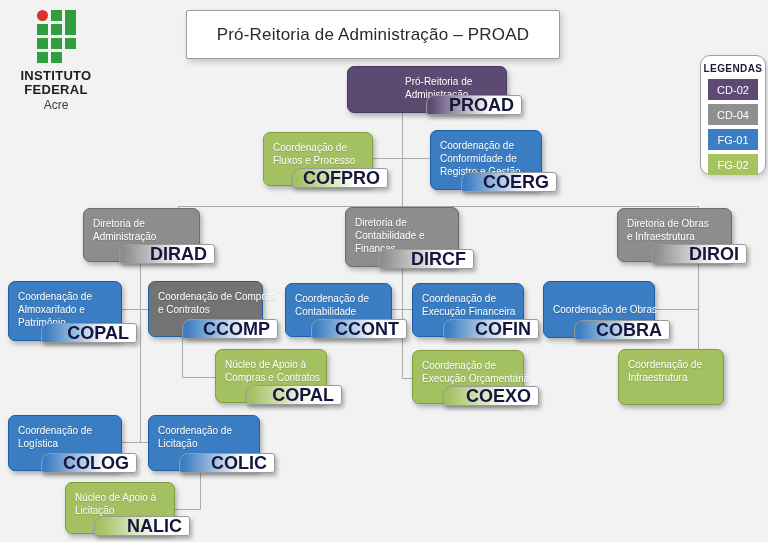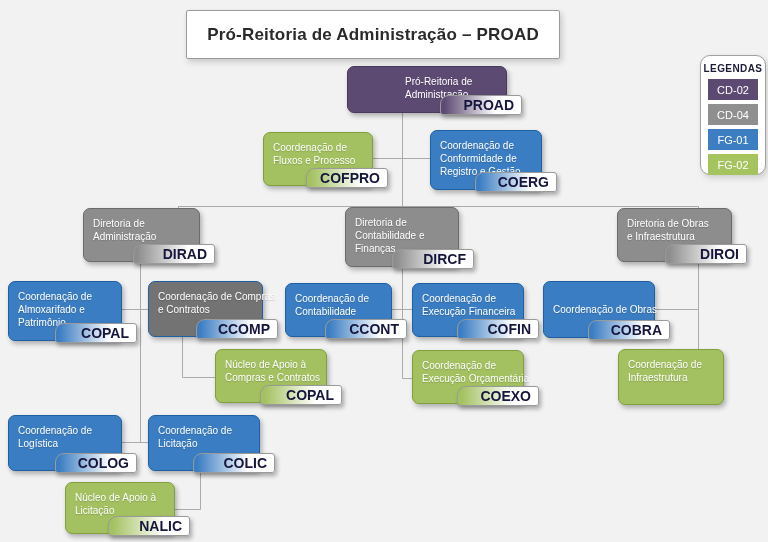--- a/index.html
+++ b/index.html
@@ -18,21 +18,21 @@
   .logo-line { font-size: 13px; font-weight: bold; color: #1d1d1b; line-height: 14px; letter-spacing: .3px; }
   .logo-campus { font-size: 12px; color: #3c3c3a; line-height: 15px; margin-top: 1px; }
 
   
   .title-box {
     position: absolute; left: 186px; top: 10px; width: 372px; height: 47px;
     background: #ffffff; border: 1px solid #9b9b9b; border-radius: 2px;
     box-shadow: 2px 3px 6px rgba(0,0,0,.18);
     display: flex; align-items: center; justify-content: center;
   }
-  .title-box span { font-size: 17px; font-weight: bold; color: #2a2a2a; letter-spacing: .2px; }
+  .title-box span { font-size: 17px; font-weight: normal; color: #2a2a2a; letter-spacing: .2px; }
 
   
   .legend {
     position: absolute; left: 700px; top: 55px; width: 64px; height: 118px;
     background: #ffffff; border: 1px solid #a0a0a0; border-radius: 10px;
     box-shadow: 2px 3px 6px rgba(0,0,0,.15); text-align: center;
   }
   .legend-title { font-size: 10px; font-weight: bold; color: #1b1b3a; margin: 7px 0 5px 0; letter-spacing: .4px; }
   .legend-chip {
     width: 50px; height: 21px; margin: 0 auto 4px auto;
@@ -47,33 +47,50 @@
   .node {
     position: absolute; z-index: 2; border-radius: 7px;
     border: 1px solid #555; box-shadow: 2px 3px 5px rgba(0,0,0,.28);
   }
   .node-label {
     white-space: pre; font-size: 10px; line-height: 1.32; color: #ffffff;
     padding: 8px 0 0 9px; text-shadow: 0 1px 1px rgba(0,0,0,.18);
   }
   .node.vcenter .node-label { padding-top: 0; display: flex; align-items: center; height: 100%; }
   .node-tag {
-    position: absolute; right: -16px; bottom: -3px; width: 82px; height: 20px;
+    position: absolute; right: -16px; bottom: -3px; width: 96px; height: 20px;
     border: 1px solid #9a9a9a; border-radius: 9px 3px 3px 3px;
     box-shadow: 2px 3px 4px rgba(0,0,0,.30);
     display: flex; align-items: center; justify-content: flex-end;
     padding-right: 7px; box-sizing: border-box;
-    font-size: 14px; font-weight: bold; color: #15153d;
+    font-size: 18px; font-weight: bold; color: #15153d;
   }
 </style>
 </head>
 <body>
 
 <div class="canvas" style="background: rgb(242, 242, 243);">
 
+  <header class="logo">
+    <div class="logo-grid">
+      <span class="dot" style="left:0;top:0"></span>
+      <span style="left:14px;top:0"></span>
+      <span class="tall" style="left:28px;top:0"></span>
+      <span style="left:0;top:14px"></span>
+      <span style="left:14px;top:14px"></span>
+      <span style="left:0;top:28px"></span>
+      <span style="left:14px;top:28px"></span>
+      <span style="left:28px;top:28px"></span>
+      <span style="left:0;top:42px"></span>
+      <span style="left:14px;top:42px"></span>
+    </div>
+    <div class="logo-line">INSTITUTO</div>
+    <div class="logo-line">FEDERAL</div>
+    <div class="logo-campus">Acre</div>
+  </header>
 
   <div class="title-box">
     <span>Pró-Reitoria de Administração – PROAD</span>
   </div>
 
   <aside class="legend">
     <div class="legend-title">LEGENDAS</div>
     <div id="legend-items">
         <div class="legend-chip" style="background: rgb(93, 74, 115);">CD-02</div>
         <div class="legend-chip" style="background: rgb(143, 143, 143);">CD-04</div>

